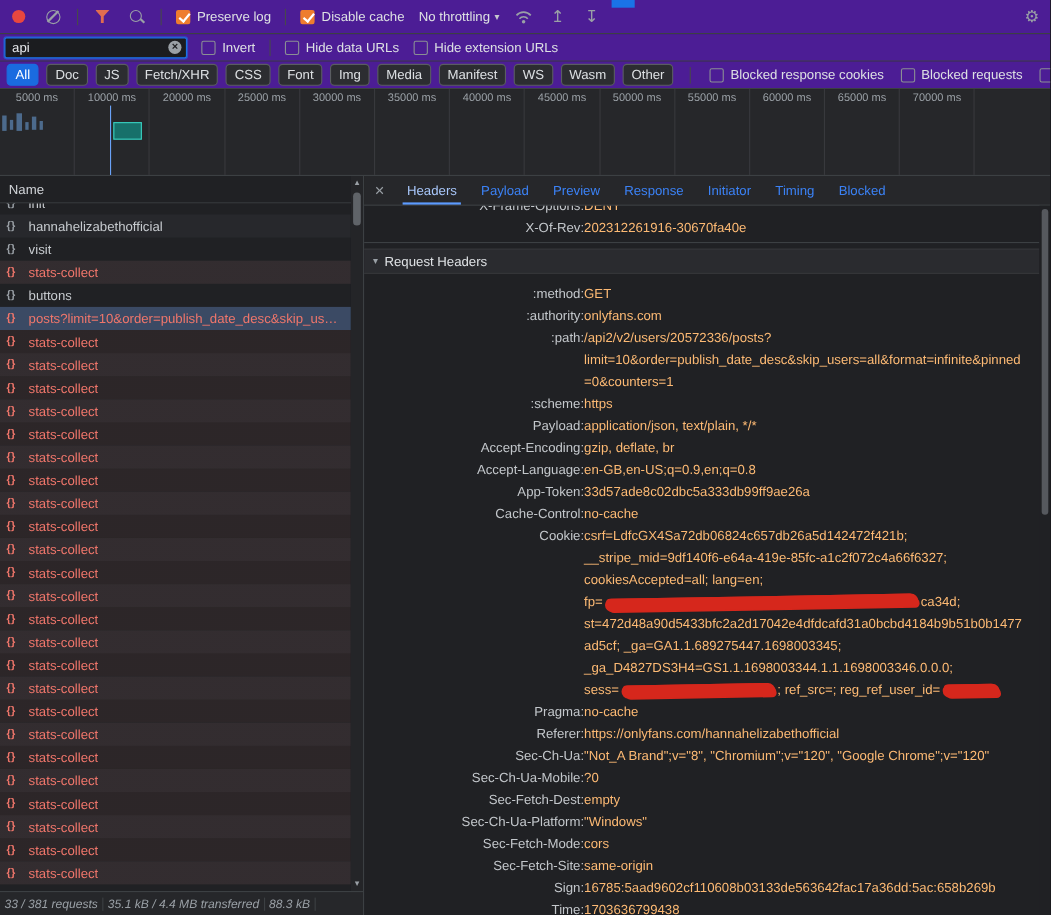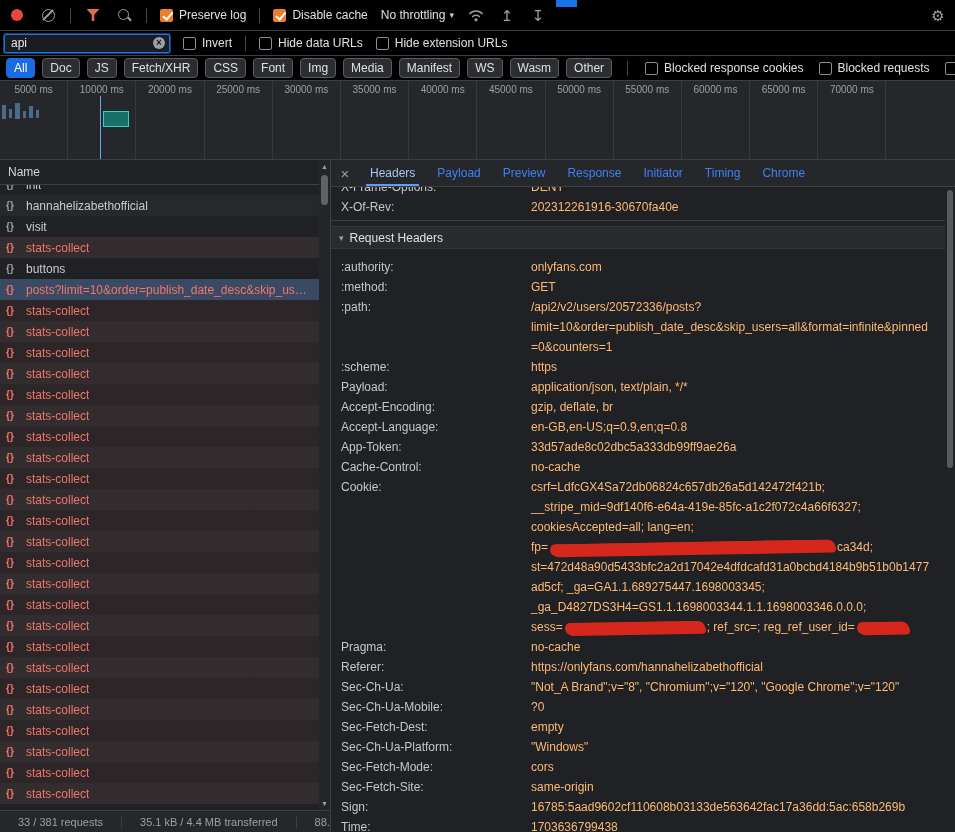--- a/index.html
+++ b/index.html
@@ -2,21 +2,21 @@
 <html style="--err: #f0766b; --redact: #d6271c; --cb: #ee7d2e; --chipsel: #1a6be0; --underline: #5c9bff; --selrow: #3b4a64; --rec: #e8473f; --funnel: #e06c50;"><head>
 <meta charset="utf-8">
 <style>
   * { margin:0; padding:0; box-sizing:border-box; }
   html,body { background:#16171a; }
   body { font-family:"Liberation Sans","DejaVu Sans",sans-serif; font-size:12px; color:#e8eaed; }
 
   .devtools { position:relative; width:955px; height:832px; background:#202124; overflow:hidden; }
 
   
-  .trow { position:absolute; left:0; right:0; display:flex; align-items:center; border-bottom:1px solid #3c4043; background:#000000; }
+  .trow { position:absolute; left:0; right:0; display:flex; align-items:center; border-bottom:1px solid #3c4043; background:#4c1d95; }
   .row1 { top:0; height:31px; padding:0 8px; gap:13px; }
   .row2 { top:31px; height:25px; padding:0 4px; gap:13px; }
   .row3 { top:56px; height:25px; padding:0 6px; gap:7px; }
   .vsep { width:1px; height:15px; background:#47484c; flex:0 0 auto; }
   .spacer { flex:1; }
 
   .tbicon { display:flex; align-items:center; justify-content:center; width:18px; height:18px; flex:0 0 auto; cursor:pointer; }
   .icon-record { width:12px; height:12px; border-radius:50%; background:var(--rec); }
   .icon-clear { position:relative; width:13px; height:13px; border:1.5px solid #9aa0a6; border-radius:50%; }
   .icon-clear::after { content:""; position:absolute; left:-2px; top:4.5px; width:14px; height:1.5px; background:#9aa0a6; transform:rotate(-45deg); }
@@ -65,33 +65,33 @@
   .req-row.error .req-icon, .req-row.error .req-label { color:var(--err); }
 
   .scrollbar { position:absolute; background:#242528; }
   .left-scroll { top:0; bottom:22px; right:0; width:11px; }
   .sc-arrow { position:absolute; left:0; right:0; text-align:center; font-size:7px; color:#9aa0a6; cursor:pointer; }
   .sc-up { top:3px; } .sc-down { bottom:3px; }
   .sc-thumb { position:absolute; left:2px; right:2px; background:#5f6368; border-radius:4px; cursor:pointer; }
   .left-scroll .sc-thumb { top:15px; height:30px; }
 
   .summary-bar { position:absolute; bottom:0; left:0; width:330px; height:22px; border-top:1px solid #3c4043; background:#26272a; display:flex; align-items:center; color:#9aa0a6; font-size:11px; overflow:hidden; white-space:nowrap; }
-  .sum-seg { padding:0 18px; border-right:1px solid #3c4043; }
+  .sum-seg { padding:0 4px; border-right:1px solid #3c4043;font-style:italic; }
 
   
   .right { position:absolute; top:0; bottom:0; left:330px; right:0; border-left:1px solid #3c4043; background:#202124; }
   .tabbar { height:27px; border-bottom:1px solid #3c4043; background:#26272a; display:flex; align-items:stretch; }
   .tab-close { display:flex; align-items:center; justify-content:center; width:28px; color:#9aa0a6; font-size:15px; cursor:pointer; }
   .tab { display:flex; align-items:center; padding:0 11px; color:#3b82f6; position:relative; cursor:pointer; white-space:nowrap; }
   .tab.active { color:#a8c7fa; }
   .tab.active::after { content:""; position:absolute; left:7px; right:7px; bottom:0; height:2px; background:var(--underline); }
 
   .detail-content { position:absolute; top:27px; bottom:0; left:0; right:10px; overflow:hidden; }
   .hdr-row { display:flex; padding-left:10px; line-height:20px; }
-  .hdr-name { flex:0 0 190px; color:#c3c7cb; white-space:nowrap; }
+  .hdr-name { flex:0 0 190px; color:#c3c7cb; white-space:nowrap;text-align:right; }
   .hdr-value { flex:1; min-width:0; color:#fdba74; overflow-wrap:break-word; word-wrap:break-word; padding-right:12px; }
   .top-rows { margin-top:-10px; }
   .divider { border-bottom:1px solid #3c4043; margin-top:3px; }
   .section-hdr { margin-top:5px; height:23px; background:#2a2b2f; border-top:1px solid #36373a; border-bottom:1px solid #36373a; display:flex; align-items:center; gap:6px; padding-left:8px; color:#dfe2e5; cursor:pointer; }
   .section-caret { color:#9aa0a6; font-size:9px; }
   .main-rows { padding-top:8px; }
 
   .redacted { display:inline-block; vertical-align:middle; height:12px; background:var(--redact); border-radius:8px 10px 7px 9px; transform:rotate(-1deg); margin:0 2px; box-shadow:2px 2px 0 -1px var(--redact), -1px -2px 0 -2px var(--redact); }
 
   .right-scroll { top:27px; bottom:0; right:0; width:10px; background:#202124; }
@@ -368,47 +368,47 @@
     <div class="right">
       <div class="tabbar">
         <span class="tab-close">×</span>
         <span style="display:flex;">
             <span class="tab active">Headers</span>
             <span class="tab">Payload</span>
             <span class="tab">Preview</span>
             <span class="tab">Response</span>
             <span class="tab">Initiator</span>
             <span class="tab">Timing</span>
-            <span class="tab">Chrome</span>
+            <span class="tab">Blocked</span>
           </span>
       </div>
       <div class="detail-content">
         <div class="top-rows">
             <div class="hdr-row">
               <div class="hdr-name">X-Frame-Options:</div>
               <div class="hdr-value">DENY</div>
             </div>
             <div class="hdr-row">
               <div class="hdr-name">X-Of-Rev:</div>
               <div class="hdr-value">202312261916-30670fa40e</div>
             </div>
           </div>
         <div class="divider"></div>
         <div class="section-hdr">
           <span class="section-caret">▾</span>
           <span>Request Headers</span>
         </div>
         <div class="main-rows">
             <div class="hdr-row">
+              <div class="hdr-name">:method:</div>
+              <div class="hdr-value">GET</div>
+            </div>
+            <div class="hdr-row">
               <div class="hdr-name">:authority:</div>
               <div class="hdr-value">onlyfans.com</div>
-            </div>
-            <div class="hdr-row">
-              <div class="hdr-name">:method:</div>
-              <div class="hdr-value">GET</div>
             </div>
             <div class="hdr-row">
               <div class="hdr-name">:path:</div>
               <div class="hdr-value">/api2/v2/users/20572336/posts?<wbr>limit=10&amp;order=publish_date_desc&amp;skip_users=all&amp;format=infinite&amp;pinned=0&amp;counters=1</div>
             </div>
             <div class="hdr-row">
               <div class="hdr-name">:scheme:</div>
               <div class="hdr-value">https</div>
             </div>
             <div class="hdr-row">

